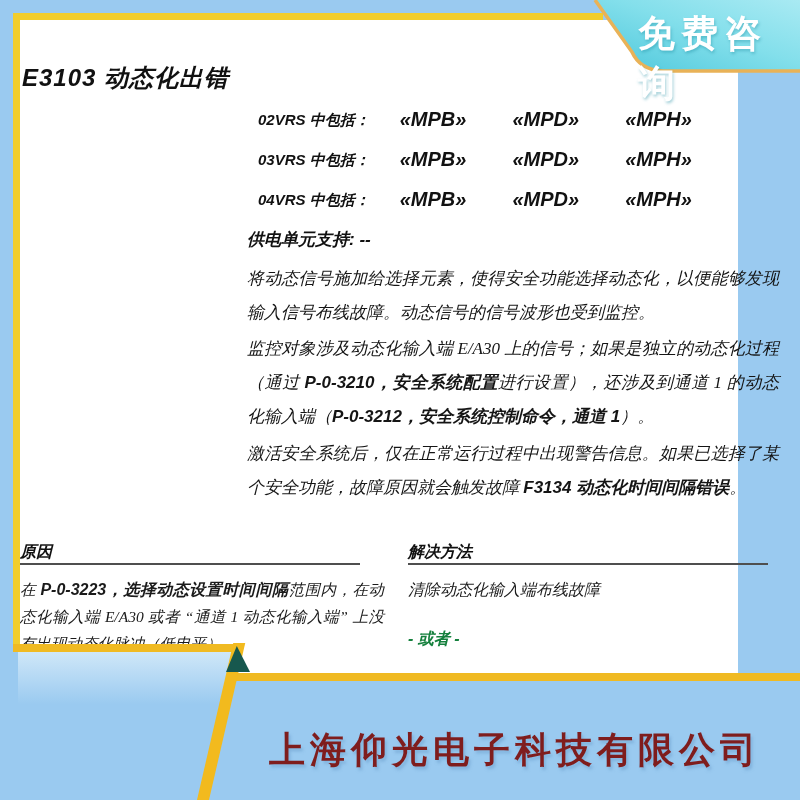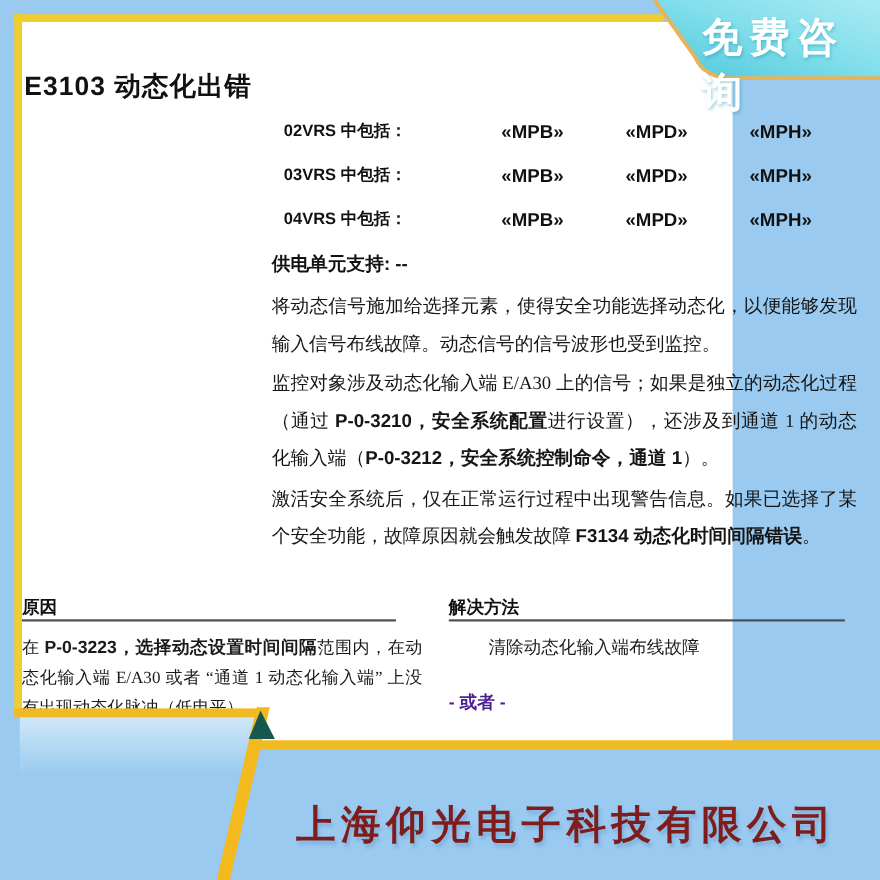--- a/index.html
+++ b/index.html
@@ -3,49 +3,49 @@
 <meta charset="utf-8">
 <style>
   html,body{margin:0;padding:0;}
   body{
     width:800px;height:800px;position:relative;overflow:hidden;
     background:#9acaf0;
     font-family:"Liberation Sans",sans-serif;
   }
   .frame-top{position:absolute;left:13px;top:13px;width:590px;height:7px;background:#f2cd2d;z-index:2;}
   .frame-left{position:absolute;left:13px;top:13px;width:7px;height:639px;background:#f2cd2d;z-index:2;}
-  .doc-page{position:absolute;left:20px;top:20px;width:646px;height:655px;background:#ffffff;z-index:1;}
+  .doc-page{position:absolute;left:20px;top:20px;width:718px;height:655px;background:#ffffff;z-index:1;font-style:italic;}
 
   .page-title{position:absolute;left:2px;top:26px;font-size:24px;font-weight:bold;color:#111;letter-spacing:1px;}
 
   .version-table{position:absolute;left:238px;top:88px;width:480px;}
   .v-row{display:flex;align-items:flex-start;margin-bottom:17px;line-height:23px;}
   .v-label{width:142px;font-weight:bold;font-size:15px;color:#111;}
-  .v-col{width:113px;text-align:right;font-weight:bold;font-size:17px;color:#111;}
+  .v-col{width:113px;text-align:left;font-weight:bold;font-size:20px;color:#111;}
 
   .supply-line{position:absolute;left:227px;top:208px;font-size:17px;font-weight:bold;color:#111;}
 
   .para{position:absolute;left:227px;width:532px;margin:0;font-family:"Liberation Serif",serif;
         font-size:17px;line-height:34px;color:#151515;text-align:justify;}
   .para b{font-family:"Liberation Sans",sans-serif;}
   .para-1{top:242px;}
   .para-2{top:312px;}
   .para-3{top:417px;}
 
   .col-title{position:absolute;top:522px;font-size:16px;font-weight:bold;color:#111;}
   .cause-title{left:0px;}
   .sol-title{left:388px;}
   .rule{position:absolute;top:543px;height:2px;background:#4f4f4f;}
   .rule-cause{left:0px;width:340px;}
   .rule-sol{left:388px;width:360px;}
   .col-text{position:absolute;font-family:"Liberation Serif",serif;color:#1a1a1a;margin:0;}
   .cause-text{left:0px;top:556px;width:364px;font-size:15.5px;line-height:27px;text-align:justify;}
   .cause-text b{font-family:"Liberation Sans",sans-serif;font-size:16px;}
-  .sol-text{left:388px;top:557px;width:350px;font-size:16px;line-height:26px;margin-left:36px;}
-  .sol-or{position:absolute;left:388px;top:609px;font-size:16px;font-weight:bold;color:#4c1d95;}
+  .sol-text{left:388px;top:557px;width:350px;font-size:16px;line-height:26px;}
+  .sol-or{position:absolute;left:388px;top:609px;font-size:16px;font-weight:bold;color:#15803d;}
 
   
   .ft-left-cover{position:absolute;left:0;top:652px;width:238px;height:148px;background:#9acaf0;z-index:5;}
   .ft-left-line{position:absolute;left:13px;top:644px;width:224px;height:8px;background:#f0ba22;z-index:6;}
   .ft-left-glow{position:absolute;left:18px;top:652px;width:214px;height:58px;z-index:6;
     background:linear-gradient(180deg,#cfe7f8 0%,rgba(154,202,240,0) 90%);}
   .ft-diag{position:absolute;left:197px;top:643px;width:12px;height:157px;background:#f2ba1e;
     transform:skewX(-13deg);transform-origin:bottom left;z-index:7;}
   .ft-triangle{position:absolute;left:226px;top:646px;width:24px;height:26px;background:#17584e;
     clip-path:polygon(45% 0,100% 100%,0 100%);z-index:8;}

